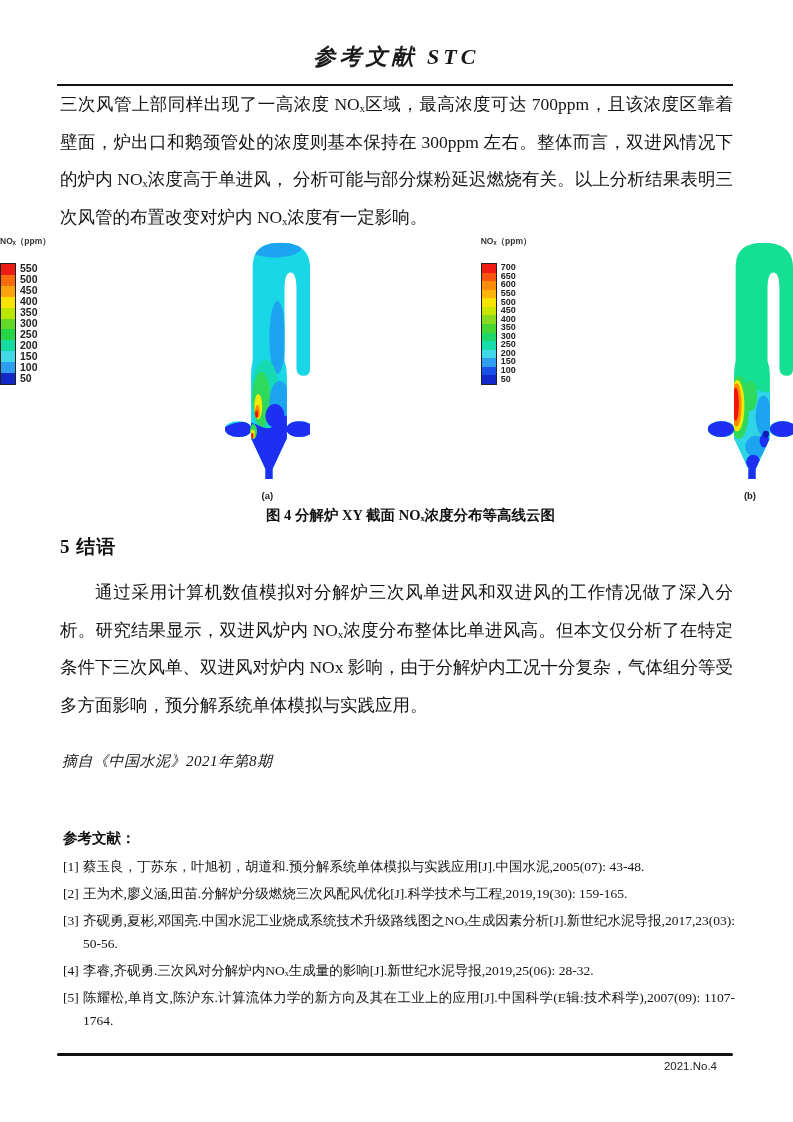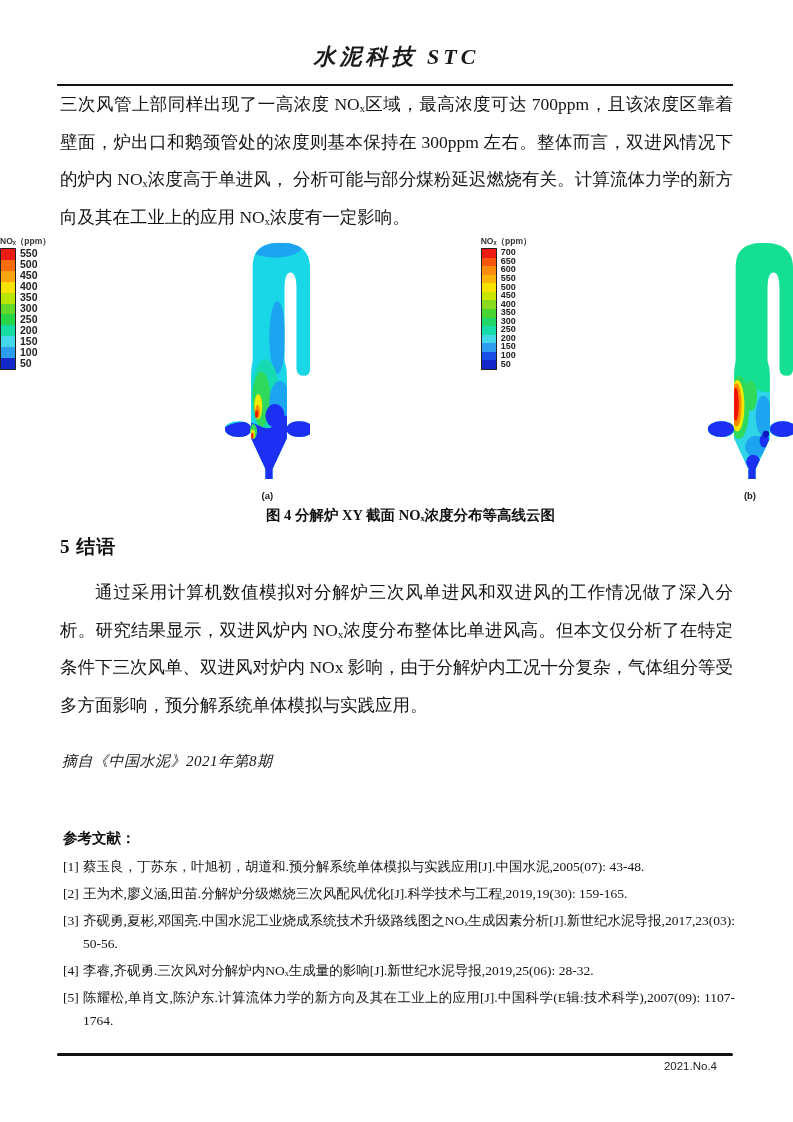--- a/index.html
+++ b/index.html
@@ -17,21 +17,21 @@
     position:absolute;left:60px;width:673px;
     font-size:17.5px;line-height:37.5px;text-align:justify;color:#141414;
     margin:0;
   }
   .par-intro{top:86px;}
   .par-conclusion{top:574px;text-indent:2em;}
   .figure-block{position:absolute;top:236px;left:0;width:100%;}
   .fig-row{display:flex;justify-content:space-between;align-items:flex-start;}
   .legend{width:58px;flex:0 0 auto;}
   .legend-title{font-size:8.5px;font-weight:bold;color:#333;font-family:"Liberation Sans",sans-serif;white-space:nowrap;}
-  .legend-body{display:flex;margin-top:0;}
+  .legend-body{display:flex;margin-top:15px;}
   .legend-bar{border:1px solid #222;display:flex;flex-direction:column;width:14px;}
   .legend-cell{width:14px;}
   .legend-labels{margin-left:4px;display:flex;flex-direction:column;}
   .legend-label{font-family:"Liberation Sans",sans-serif;font-weight:bold;color:#222;display:flex;align-items:center;}
   .plot{flex:0 0 auto;width:86px;text-align:center;}
   .plot-b{margin-left:2px;}
   .legend-b{margin-left:4px;}
   .plot-label{font-size:9.5px;font-weight:bold;margin-top:2px;color:#222;font-family:"Liberation Sans",sans-serif;}
   .fig-caption{
     position:absolute;top:270px;left:14px;width:100%;text-align:center;
@@ -64,24 +64,24 @@
   .footer-issue{
     position:absolute;top:1060px;right:76px;
     font-size:11.5px;color:#222;font-family:"Liberation Sans",sans-serif;
   }
 </style>
 </head>
 <body>
 
 <div class="page">
 
-  <div class="journal-title">水泥科技 STC</div>
+  <div class="journal-title">参考文献 STC</div>
   <div class="header-rule"></div>
 
-  <p class="body-par par-intro">三次风管上部同样出现了一高浓度 NOₓ区域，最高浓度可达 700ppm，且该浓度区靠着壁面，炉出口和鹅颈管处的浓度则基本保持在 300ppm 左右。整体而言，双进风情况下的炉内 NOₓ浓度高于单进风， 分析可能与部分煤粉延迟燃烧有关。计算流体力学的新方向及其在工业上的应用 NOₓ浓度有一定影响。</p>
+  <p class="body-par par-intro">三次风管上部同样出现了一高浓度 NOₓ区域，最高浓度可达 700ppm，且该浓度区靠着壁面，炉出口和鹅颈管处的浓度则基本保持在 300ppm 左右。整体而言，双进风情况下的炉内 NOₓ浓度高于单进风， 分析可能与部分煤粉延迟燃烧有关。以上分析结果表明三次风管的布置改变对炉内 NOₓ浓度有一定影响。</p>
 
   <div class="figure-block">
     <div class="fig-row">
 
       <div class="legend legend-a">
           <div class="legend-title">NOₓ（ppm）</div>
           <div class="legend-body">
             <div class="legend-bar">
               <div class="legend-cell" style="height: 10.9091px; background: rgb(238, 28, 21);"></div>
               <div class="legend-cell" style="height: 10.9091px; background: rgb(251, 108, 14);"></div>

